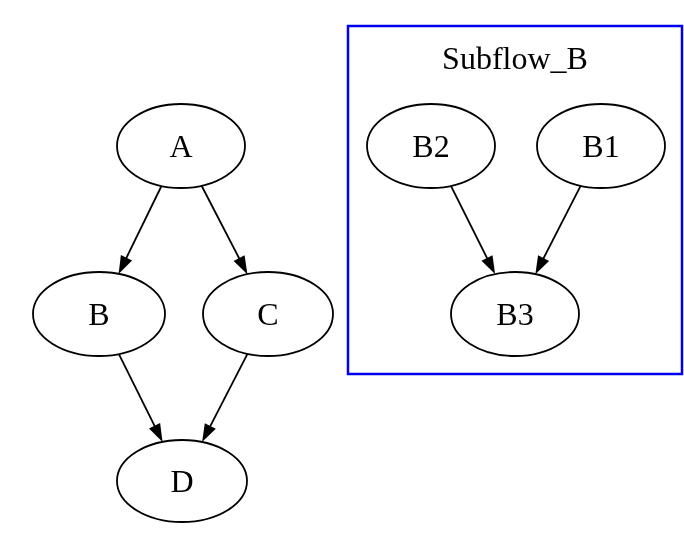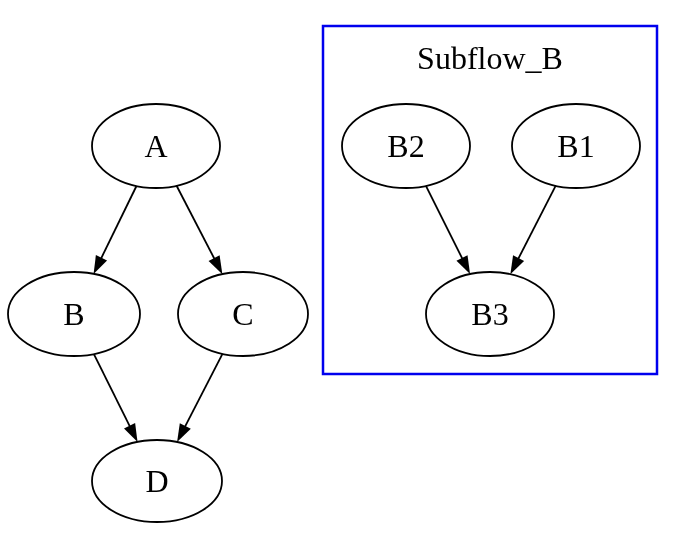--- a/index.html
+++ b/index.html
@@ -7,20 +7,21 @@
     padding: 0;
     background: #ffffff;
     font-family: "Liberation Serif", "DejaVu Serif", serif;
   }
   #canvas-wrap {
     position: relative;
     width: 660px;
     height: 533px;
     background: #ffffff;
     overflow: hidden;
+    margin-left: 25px;
   }
   svg text {
     font-family: "Liberation Serif", "DejaVu Serif", serif;
     fill: #000000;
   }
 </style>
 </head>
 <body>
 
 <div id="canvas-wrap"><svg width="684" height="533" viewBox="0 0 684 533">

